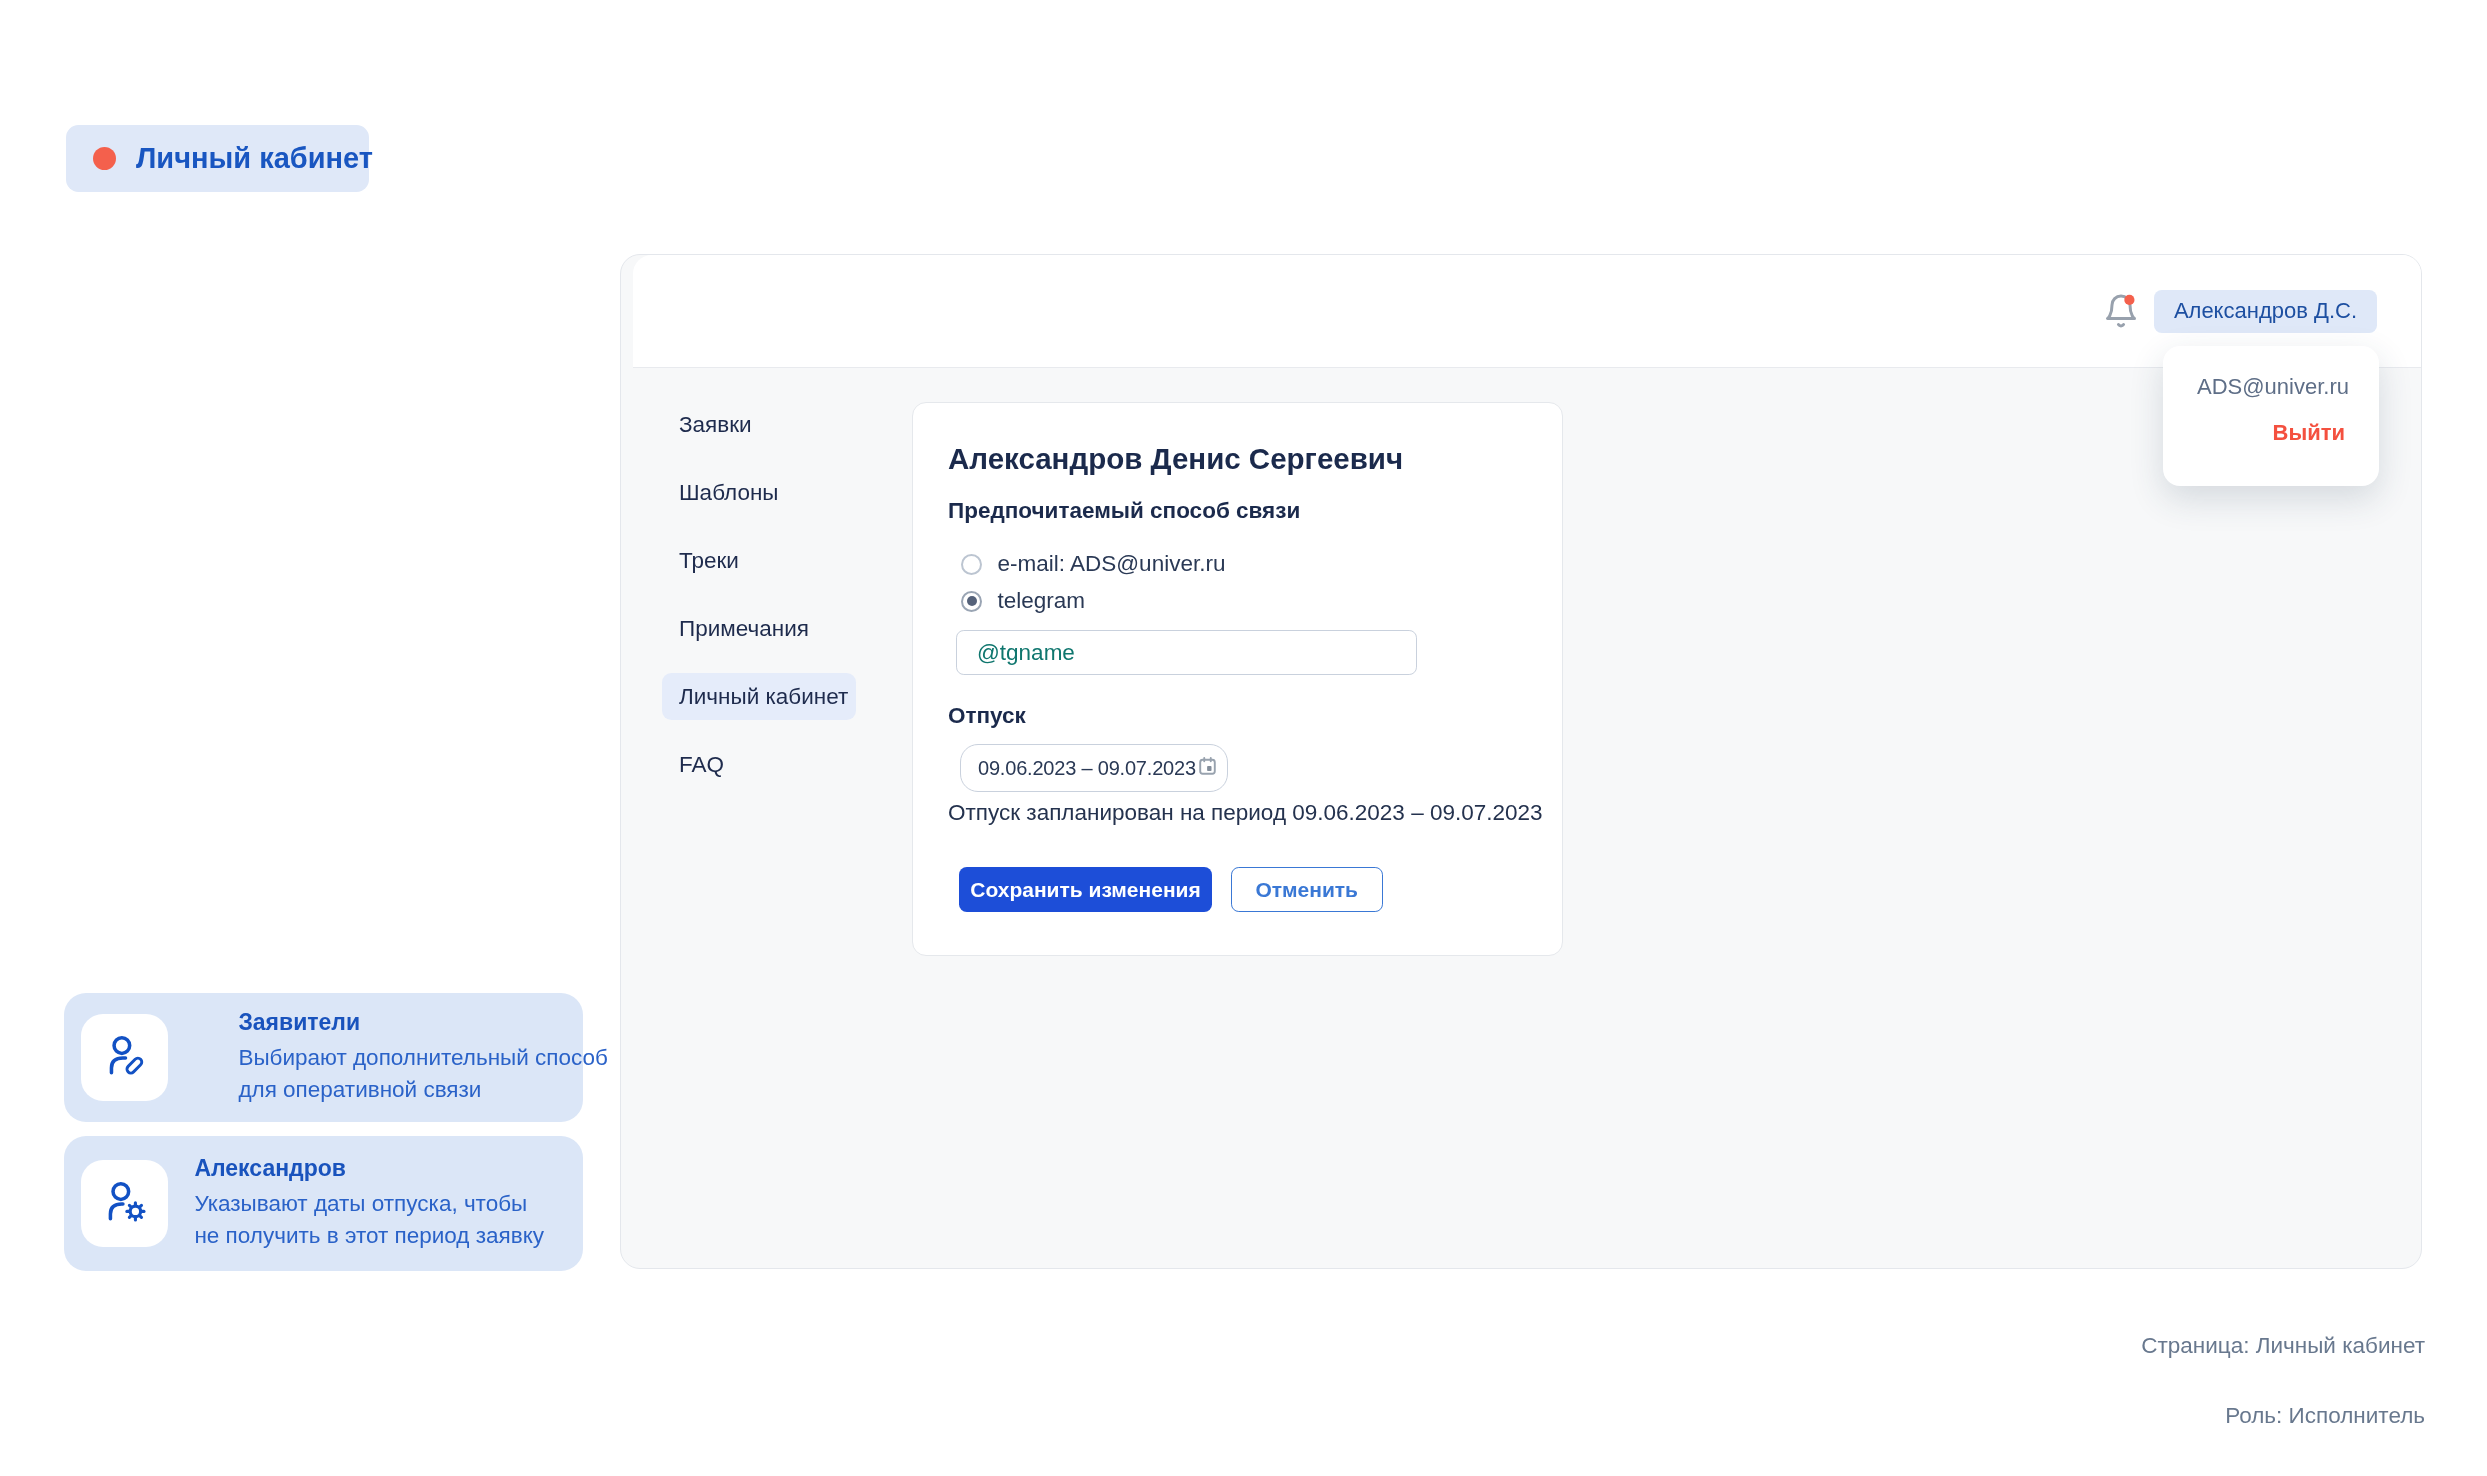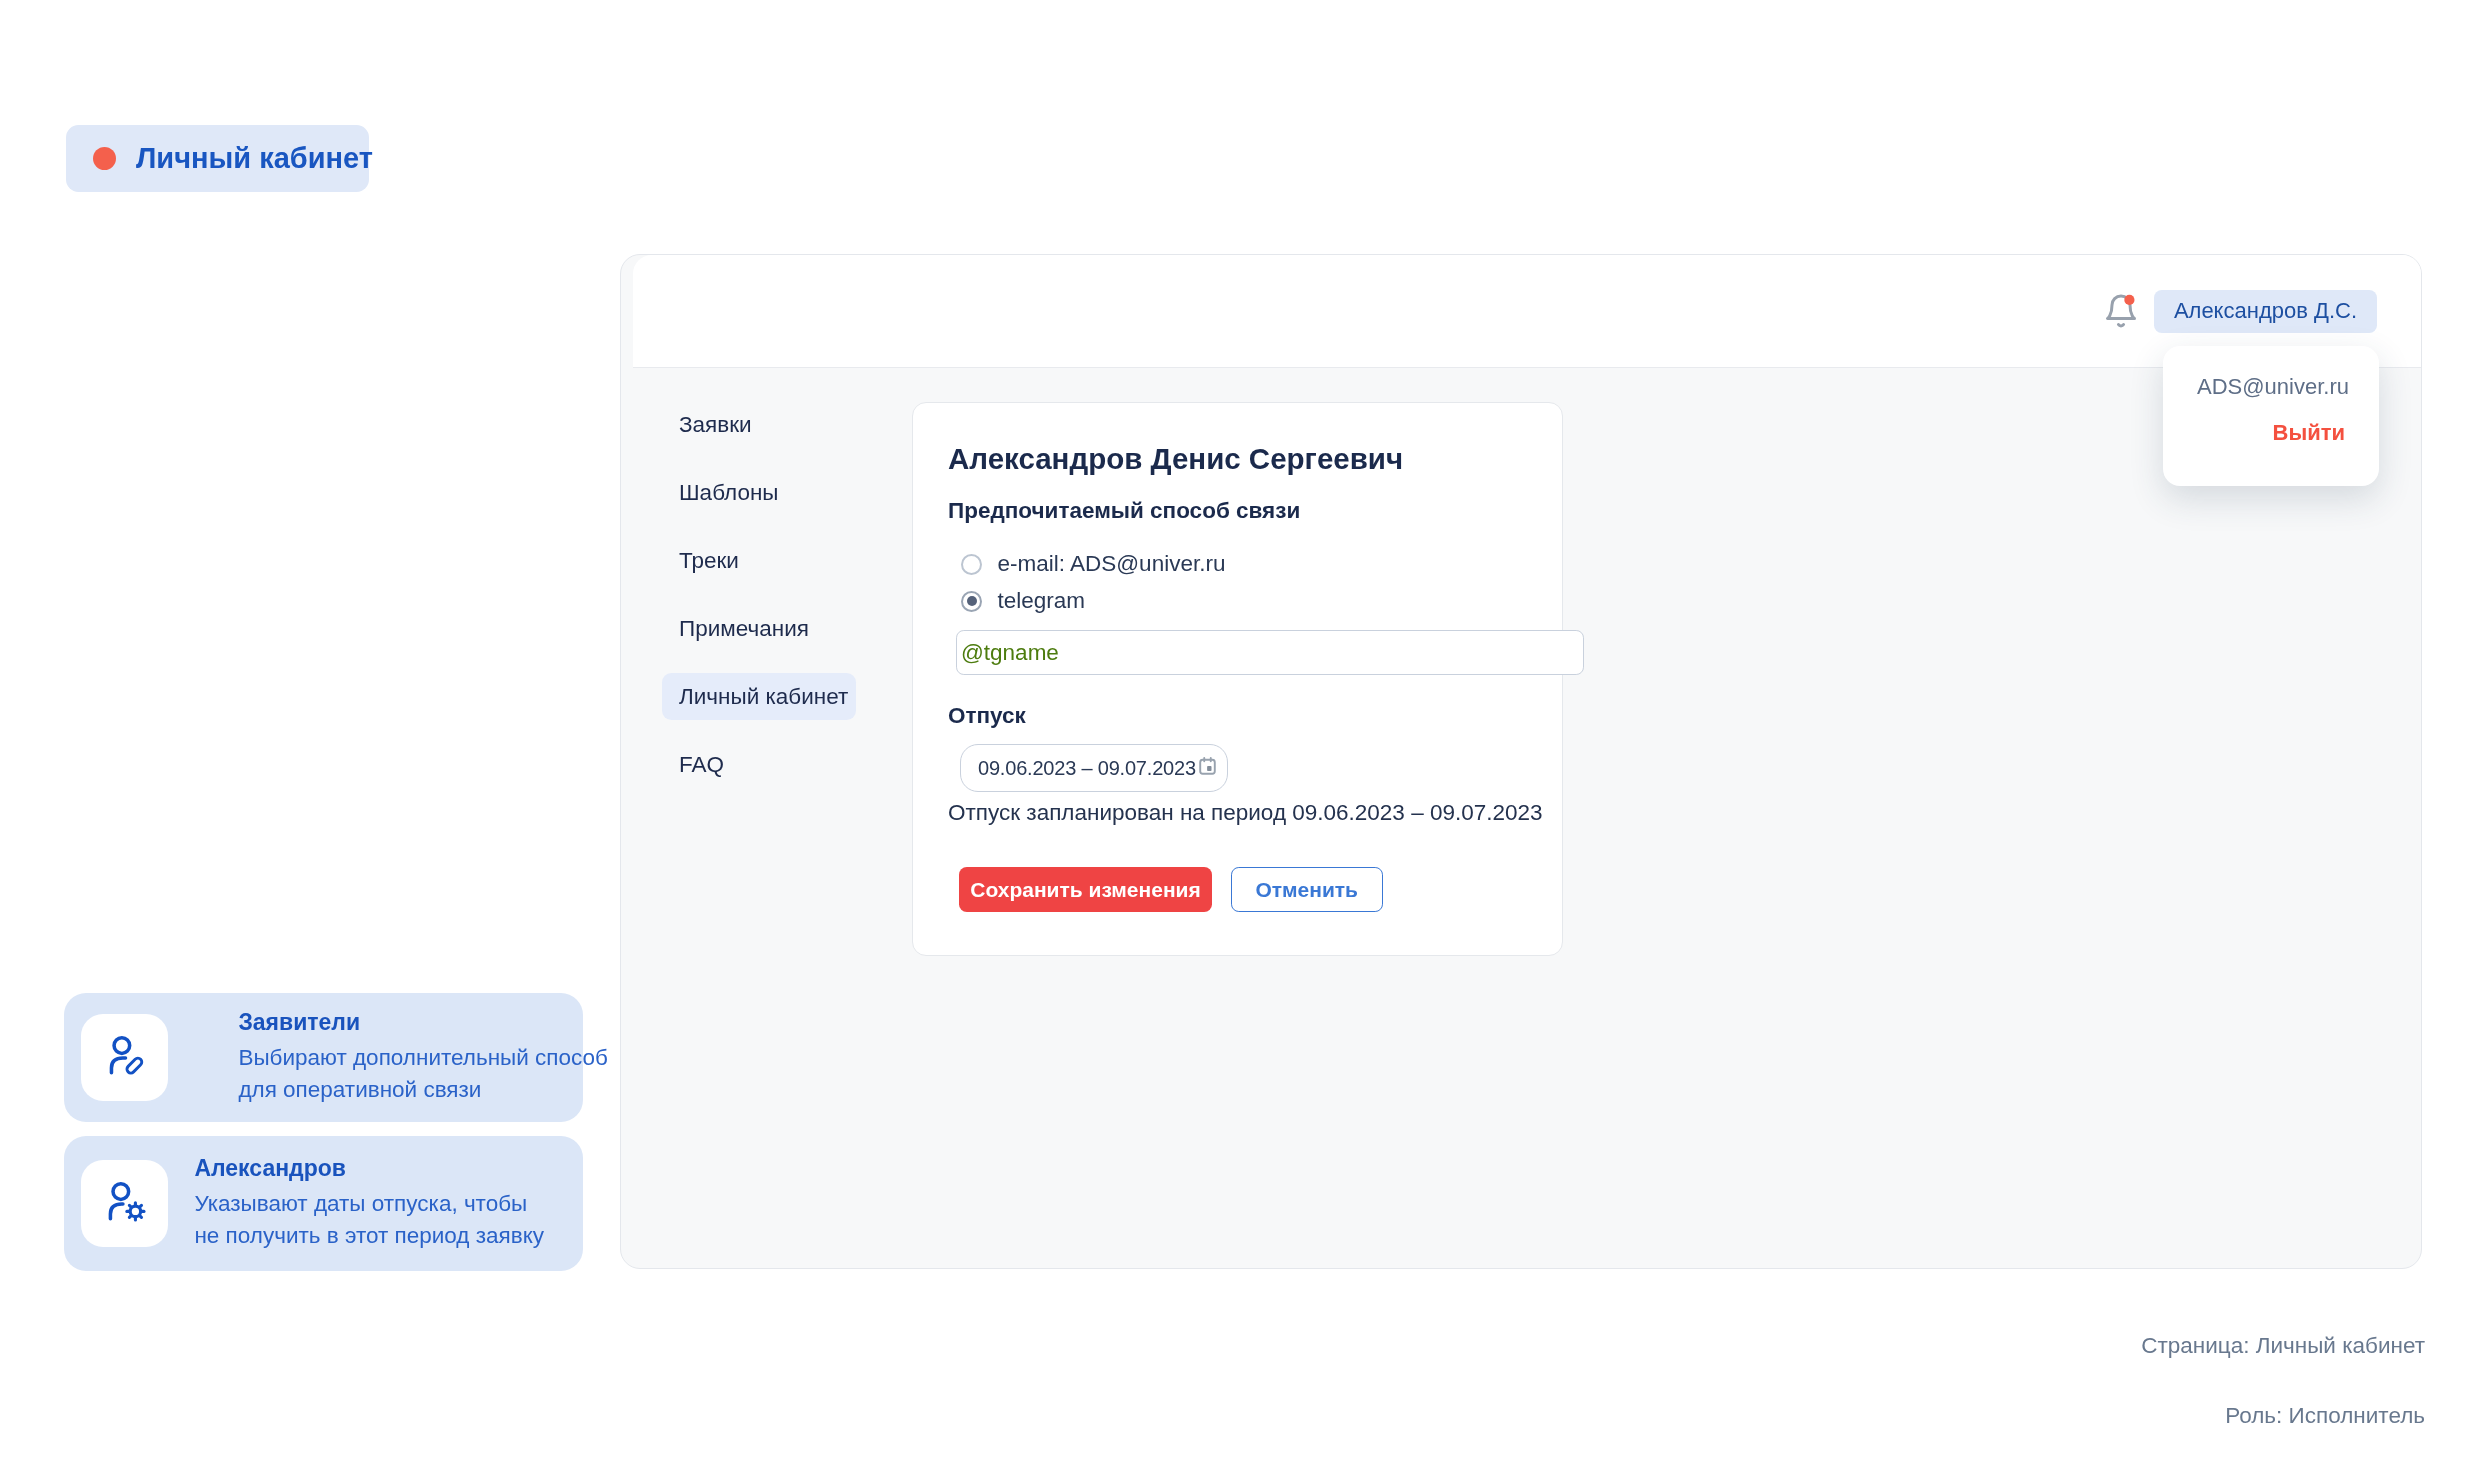--- a/index.html
+++ b/index.html
@@ -34,31 +34,31 @@
   .card-title{position:absolute;left:35px;top:39px;font-size:29.5px;font-weight:700;color:#1b2a4c;white-space:nowrap;}
   .group-label{position:absolute;left:35px;top:95px;font-size:22.5px;font-weight:700;color:#1b2a4c;}
   .radio-row{position:absolute;left:48px;display:flex;align-items:center;gap:15.5px;cursor:pointer;}
   .radio-row.r1{top:148px;}
   .radio-row.r2{top:185px;}
   .radio{width:21px;height:21px;border:2.3px solid #bcc5d1;border-radius:50%;background:#fff;
     box-sizing:border-box;display:flex;align-items:center;justify-content:center;flex:0 0 auto;}
   .radio.checked{border-color:#9aa5b4;}
   .radio.checked::after{content:"";width:10px;height:10px;border-radius:50%;background:#55627a;}
   .radio-label{font-size:22.5px;color:#2a3955;white-space:nowrap;}
-  .tg-input{position:absolute;left:43px;top:227px;width:628px;height:45px;border:1.6px solid #c9d1dd;
-    border-radius:7.8px;box-sizing:border-box;font-family:inherit;font-size:22.5px;color:#4d7c0f;
-    padding:0 4px;background:#fff;outline:none;}
+  .tg-input{position:absolute;left:43px;top:227px;width:461px;height:45px;border:1.6px solid #c9d1dd;
+    border-radius:7.8px;box-sizing:border-box;font-family:inherit;font-size:22.5px;color:#0f766e;
+    padding:0 20px;background:#fff;outline:none;}
   .vac-label{position:absolute;left:35px;top:300px;font-size:22.5px;font-weight:700;color:#1b2a4c;}
   .date-box{position:absolute;left:47px;top:341px;width:268px;height:48px;border:1.6px solid #c9d1dd;
     border-radius:18px;background:#fff;box-sizing:border-box;display:flex;align-items:center;
     justify-content:space-between;padding:0 15.5px 0 17px;cursor:pointer;}
   .date-text{font-size:20px;color:#2a3955;white-space:nowrap;letter-spacing:-0.2px;}
   .vac-note{position:absolute;left:35px;top:397px;font-size:22.5px;color:#24324e;white-space:nowrap;}
   .btn-row{position:absolute;left:46px;top:464px;display:flex;gap:18.7px;}
-  .btn-save{width:253px;height:45px;background:#ef4444;border:none;border-radius:7.8px;color:#ffffff;
+  .btn-save{width:253px;height:45px;background:#1d4ed8;border:none;border-radius:7.8px;color:#ffffff;
     font-family:inherit;font-size:21px;font-weight:700;cursor:pointer;}
   .btn-cancel{width:152px;height:45px;background:#ffffff;border:1.6px solid #3a78d5;border-radius:7.8px;
     color:#3a78d5;font-family:inherit;font-size:21px;font-weight:700;cursor:pointer;box-sizing:border-box;}
 
   
   .user-menu{position:absolute;left:2163px;top:346px;width:216px;height:140px;background:#ffffff;
     border-radius:17px;box-shadow:0 12.4px 34px rgba(40,60,90,0.16);text-align:right;
     padding:28px 34px;box-sizing:border-box;}
   .user-menu .email{font-size:22px;color:#5e6e87;white-space:nowrap;}
   .user-menu .logout{margin-top:20px;font-size:22px;font-weight:700;color:#f4503f;cursor:pointer;}

